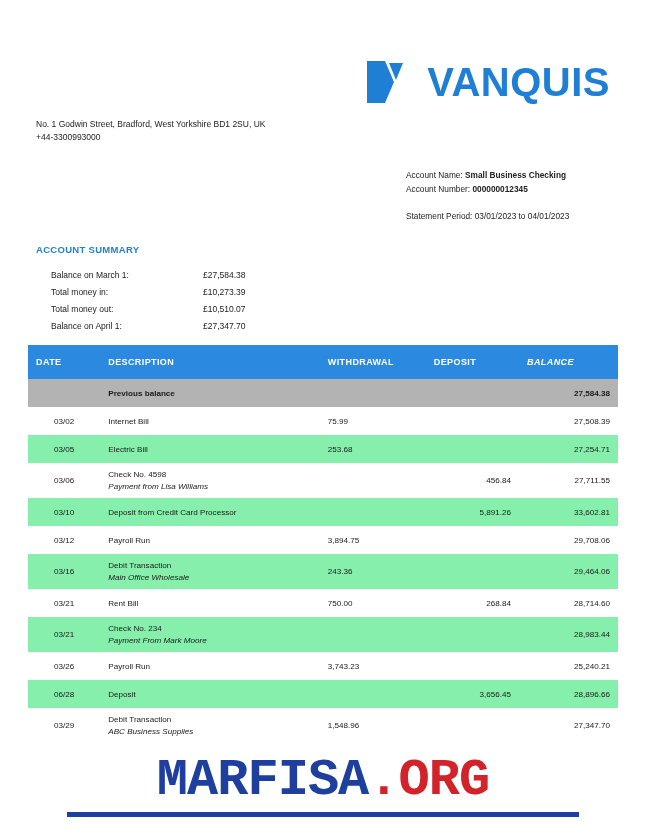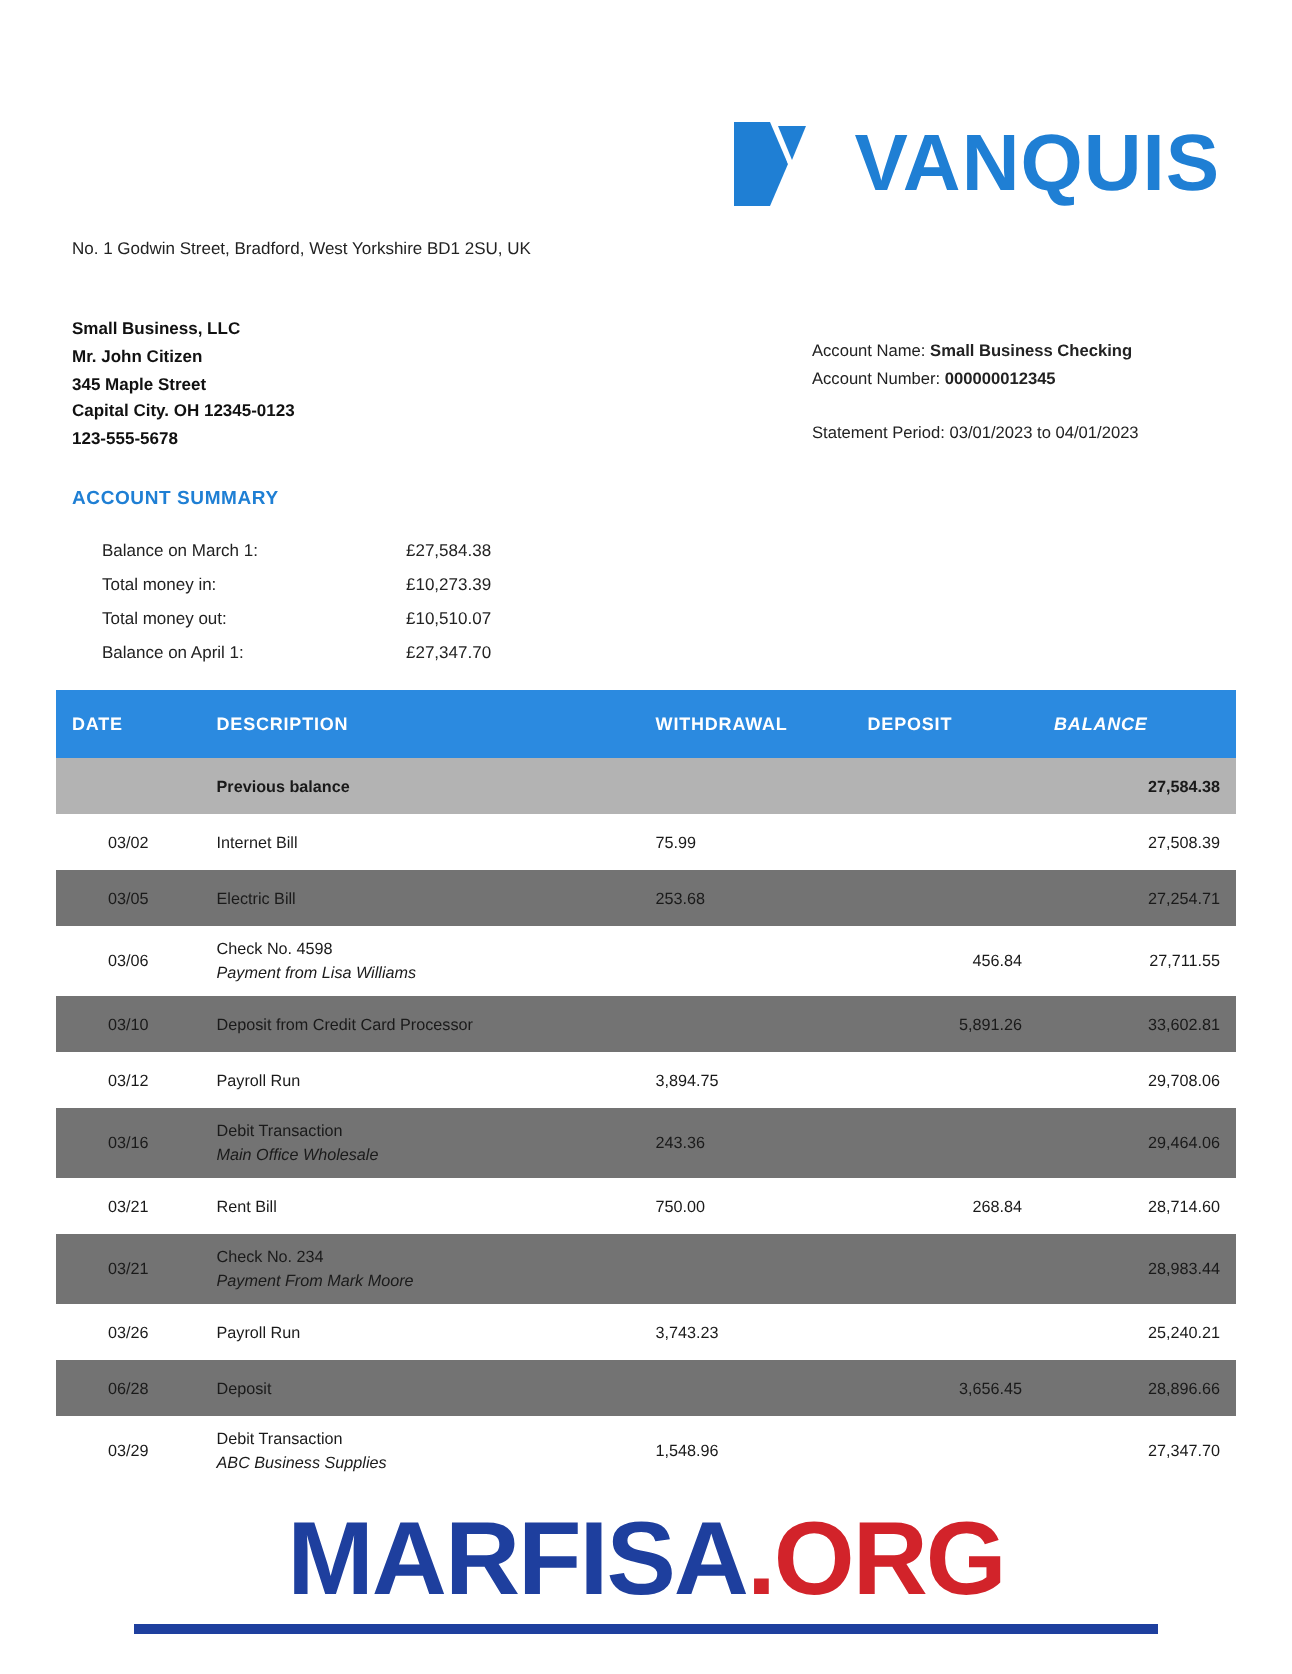--- a/index.html
+++ b/index.html
@@ -123,21 +123,21 @@
     letter-spacing: 0.4px;
     padding: 12px 8px;
     text-align: left;
   }
   .txn-table tbody td {
     padding: 7px 8px;
     vertical-align: middle;
     color: #1a1a1a;
     height: 14px;
   }
-  .txn-table tbody tr.shade td { background: #737373; }
+  .txn-table tbody tr.shade td { background: #86efac; }
   .txn-table tbody tr.plain td { background: #ffffff; }
   .txn-table tbody tr.total td {
     background: #b3b3b3;
     font-weight: bold;
   }
   td.c-date { width: 64px; text-align: center; }
   td.c-desc { width: 238px; }
   td.c-wd   { width: 96px; text-align: left; padding-left: 8px; }
   td.c-dep  { width: 86px; text-align: right; }
   td.c-bal  { width: 92px; text-align: right; padding-right: 10px; }
@@ -157,21 +157,21 @@
   
   .watermark {
     position: absolute;
     left: 0;
     right: 0;
     bottom: 20px;
     text-align: center;
     font-size: 52px;
     font-weight: bold;
     letter-spacing: -1px;
-    font-family: Liberation Sans, sans-serif;
+    font-family: Liberation Mono, monospace;
   }
   .wm-blue { color: #1e3f9e; }
   .wm-red  { color: #d2232a; }
   .wm-line {
     width: 512px;
     height: 5px;
     background: #1e3f9e;
     margin: 2px auto 0 auto;
   }
 </style>
@@ -186,29 +186,23 @@
         <path d="M4 6 H22 L31 27 L22 48 H4 Z" fill="#1f7fd4"></path>
         <path d="M24 6 H40 L31 27 Z" fill="#ffffff"></path>
         <path d="M26 8 H40 L33 25 Z" fill="#1f7fd4"></path>
       </svg>
     </span>
     <span class="logo-text">VANQUIS</span>
   </div>
 
   <div class="bank-address">
     <div>No. 1 Godwin Street, Bradford, West Yorkshire BD1 2SU, UK</div>
+    <div>+44-3300993000</div>
   </div>
 
-  <div class="customer-block">
-    <div>Small Business, LLC</div>
-    <div>Mr. John Citizen</div>
-    <div>345 Maple Street</div>
-    <div>Capital City. OH 12345-0123</div>
-    <div>123-555-5678</div>
-  </div>
 
   <div class="account-block">
     <div>
       <span class="label">Account Name:</span>
       <span class="value">Small Business Checking</span>
     </div>
     <div>
       <span class="label">Account Number:</span>
       <span class="value">000000012345</span>
     </div>

